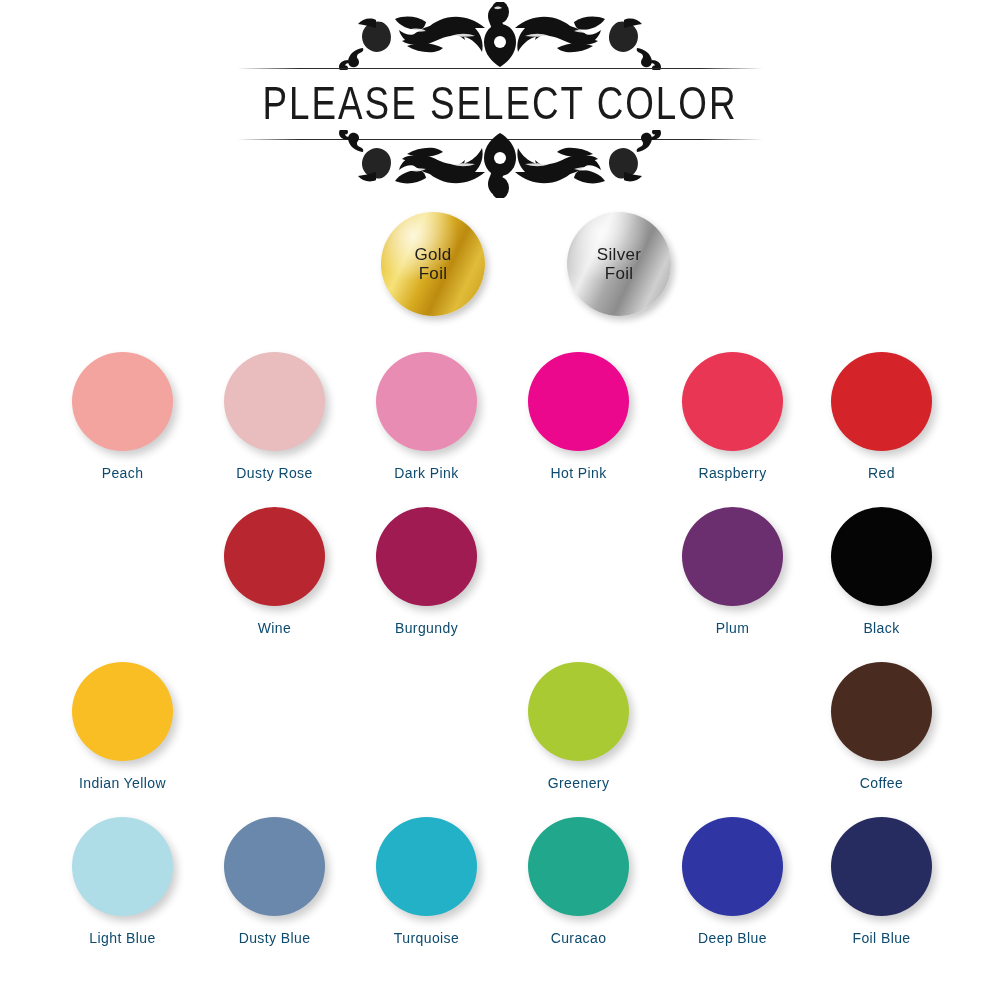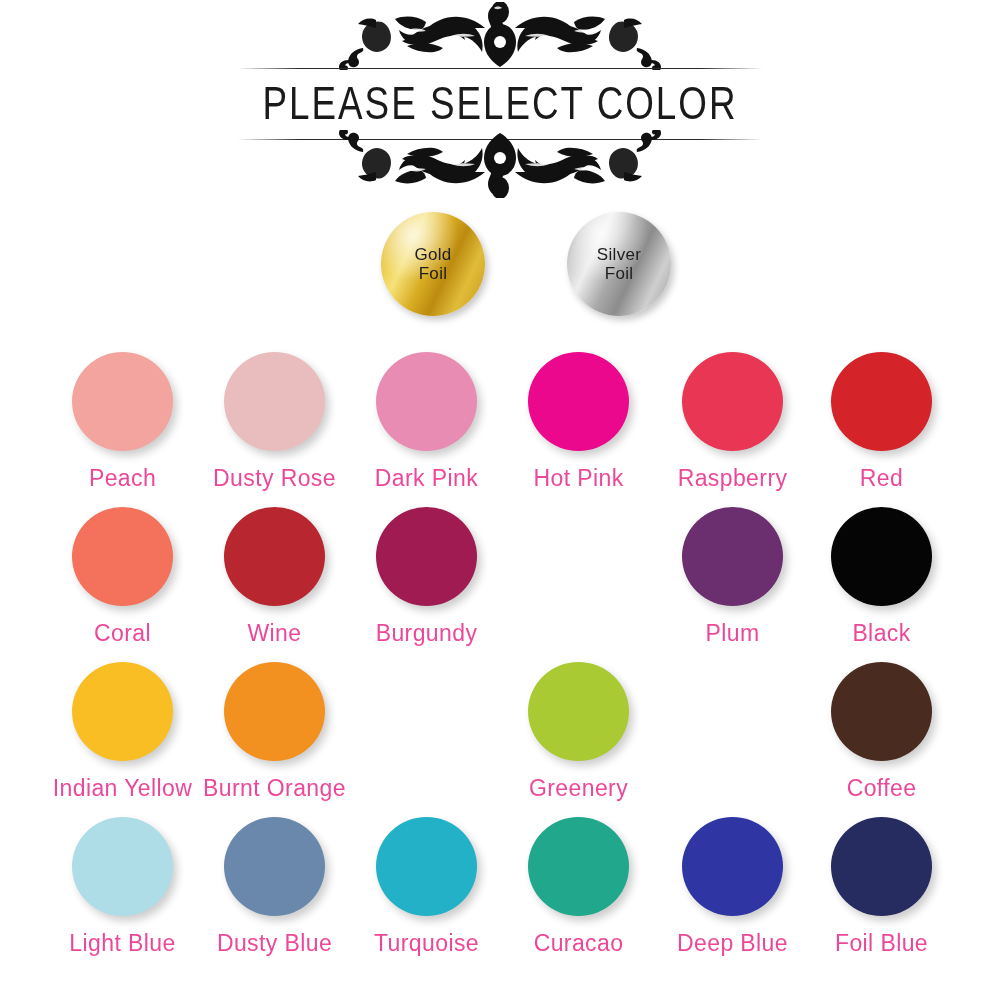--- a/index.html
+++ b/index.html
@@ -123,22 +123,22 @@
   .swatch-dot {
     width: 101px;
     height: 99px;
     border-radius: 50%;
     margin: 12px auto 0 auto;
     box-shadow: 4px 5px 8px rgba(0,0,0,0.20);
   }
   .swatch-label {
     margin-top: 14px;
     font-family: "Liberation Sans", sans-serif;
-    font-size: 23px;
-    color: #ec4899;
+    font-size: 14px;
+    color: #0c4a6e;
     letter-spacing: 0.4px;
     white-space: nowrap;
   }
 </style>
 </head>
 <body>
 
 <div id="header">
 
   <div id="ornament-top">
@@ -258,24 +258,20 @@
       <div class="swatch-dot" style="background-color: rgb(233, 54, 85);"></div>
       <div class="swatch-label">Raspberry</div>
     </div>
     <div class="swatch-cell" style="left:804px">
       <div class="swatch-dot" style="background-color: rgb(213, 35, 42);"></div>
       <div class="swatch-label">Red</div>
     </div>
   </div>
 
   <div class="swatch-row">
-    <div class="swatch-cell" style="left:45px">
-      <div class="swatch-dot" style="background-color: rgb(244, 114, 91);"></div>
-      <div class="swatch-label">Coral</div>
-    </div>
     <div class="swatch-cell" style="left:197px">
       <div class="swatch-dot" style="background-color: rgb(184, 39, 48);"></div>
       <div class="swatch-label">Wine</div>
     </div>
     <div class="swatch-cell" style="left:349px">
       <div class="swatch-dot" style="background-color: rgb(159, 27, 81);"></div>
       <div class="swatch-label">Burgundy</div>
     </div>
     <div class="swatch-cell" style="left:655px">
       <div class="swatch-dot" style="background-color: rgb(107, 46, 110);"></div>
@@ -285,24 +281,20 @@
       <div class="swatch-dot" style="background-color: rgb(5, 5, 5);"></div>
       <div class="swatch-label">Black</div>
     </div>
   </div>
 
   <div class="swatch-row">
     <div class="swatch-cell" style="left:45px">
       <div class="swatch-dot" style="background-color: rgb(249, 190, 35);"></div>
       <div class="swatch-label">Indian Yellow</div>
     </div>
-    <div class="swatch-cell" style="left:197px">
-      <div class="swatch-dot" style="background-color: rgb(242, 144, 32);"></div>
-      <div class="swatch-label">Burnt Orange</div>
-    </div>
     <div class="swatch-cell" style="left:501px">
       <div class="swatch-dot" style="background-color: rgb(170, 202, 51);"></div>
       <div class="swatch-label">Greenery</div>
     </div>
     <div class="swatch-cell" style="left:804px">
       <div class="swatch-dot" style="background-color: rgb(74, 43, 32);"></div>
       <div class="swatch-label">Coffee</div>
     </div>
   </div>
 

